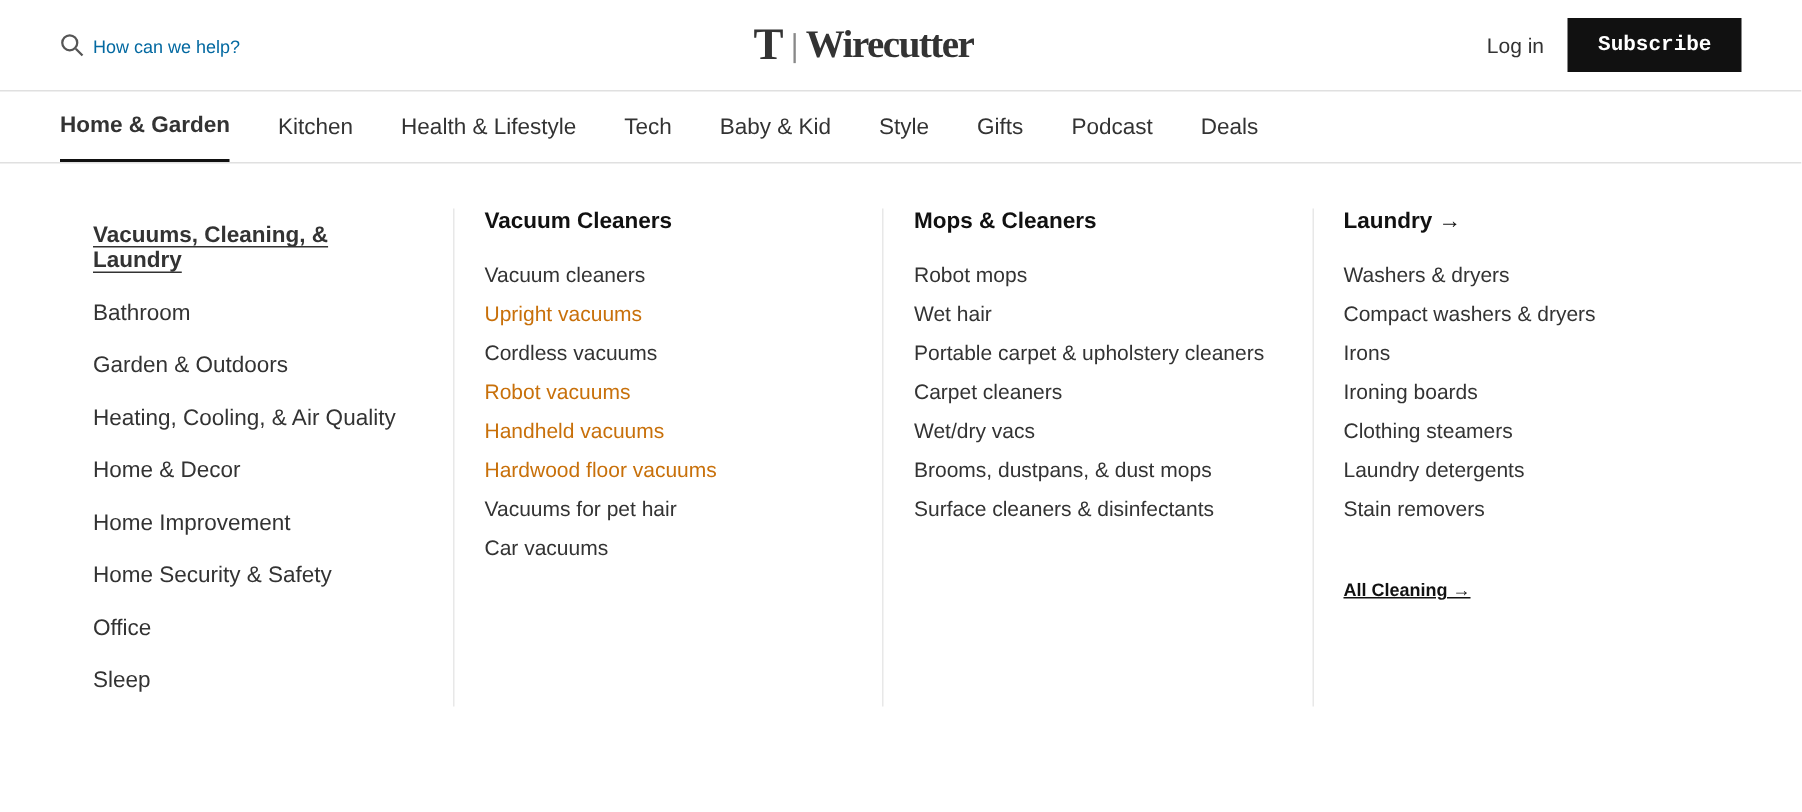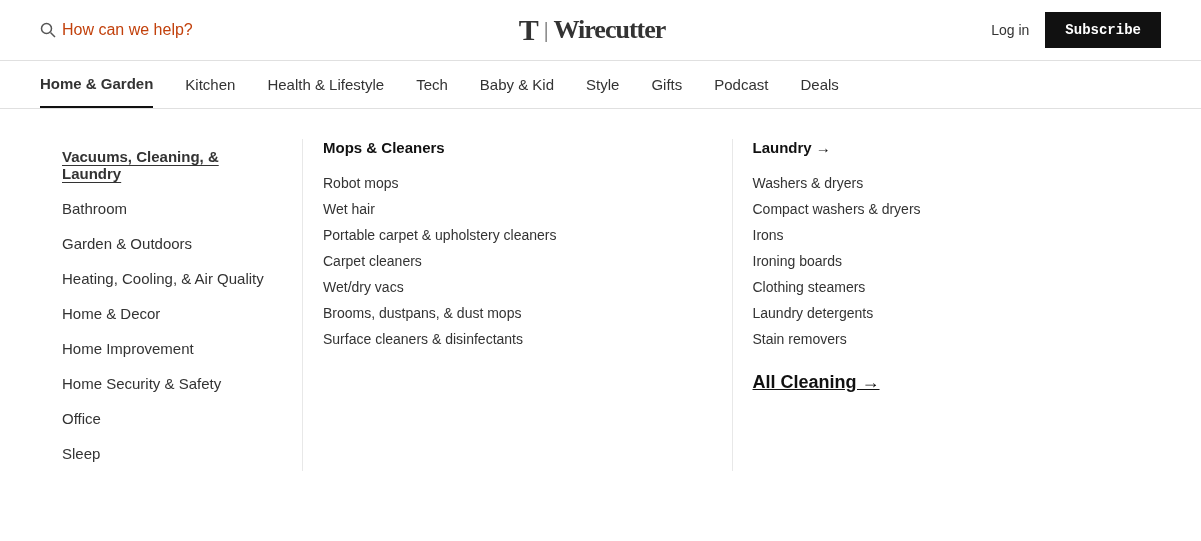--- a/index.html
+++ b/index.html
@@ -8,25 +8,25 @@
     
     .header {
       display: flex;
       align-items: center;
       justify-content: space-between;
       padding: 12px 40px;
       border-bottom: 1px solid #e0e0e0;
     }
     .header-search {
       display: flex;
-      align-items: center;
+      align-items: flex-end;
       gap: 6px;
-      color: #c2410c;
-      font-family: Arial, sans-serif;
-      font-size: 16px;
+      color: #0369a1;
+      font-family: Arial, sans-serif;
+      font-size: 12px;
     }
     .header-logo {
       font-size: 26px;
       font-weight: 700;
       letter-spacing: -1px;
       display: flex;
       align-items: center;
       gap: 4px;
     }
     .header-logo .nyt-t {
@@ -137,24 +137,24 @@
       padding: 5px 0;
       cursor: pointer;
       text-decoration: none;
     }
     .menu-link.orange {
       color: #c8700a;
     }
     .all-link {
       display: block;
       font-family: Arial, sans-serif;
-      font-size: 18px;
+      font-size: 12px;
       font-weight: 700;
       color: #111;
-      margin-top: 20px;
+      margin-top: 34px;
       cursor: pointer;
     }
 
     .search-icon-svg {
       width: 16px;
       height: 16px;
     }
   </style>
 </head>
 <body>
@@ -201,20 +201,31 @@
     <div class="sidebar-item">Heating, Cooling, &amp; Air Quality</div>
     <div class="sidebar-item">Home &amp; Decor</div>
     <div class="sidebar-item">Home Improvement</div>
     <div class="sidebar-item">Home Security &amp; Safety</div>
     <div class="sidebar-item">Office</div>
     <div class="sidebar-item">Sleep</div>
   </div>
 
   <div class="menu-columns">
 
+    <div class="menu-column">
+      <div class="column-header">Vacuum Cleaners</div>
+      <a class="menu-link" href="#">Vacuum cleaners</a>
+      <a class="menu-link orange" href="#">Upright vacuums</a>
+      <a class="menu-link" href="#">Cordless vacuums</a>
+      <a class="menu-link orange" href="#">Robot vacuums</a>
+      <a class="menu-link orange" href="#">Handheld vacuums</a>
+      <a class="menu-link orange" href="#">Hardwood floor vacuums</a>
+      <a class="menu-link" href="#">Vacuums for pet hair</a>
+      <a class="menu-link" href="#">Car vacuums</a>
+    </div>
 
     <div class="menu-column">
       <div class="column-header">Mops &amp; Cleaners</div>
       <a class="menu-link" href="#">Robot mops</a>
       <a class="menu-link" href="#">Wet hair</a>
       <a class="menu-link" href="#">Portable carpet &amp; upholstery cleaners</a>
       <a class="menu-link" href="#">Carpet cleaners</a>
       <a class="menu-link" href="#">Wet/dry vacs</a>
       <a class="menu-link" href="#">Brooms, dustpans, &amp; dust mops</a>
       <a class="menu-link" href="#">Surface cleaners &amp; disinfectants</a>

